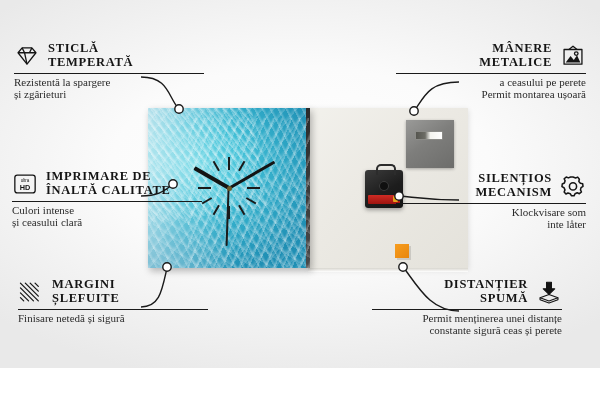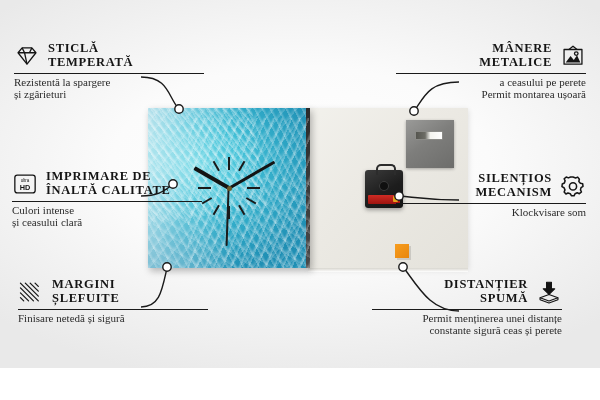--- a/index.html
+++ b/index.html
@@ -289,20 +289,21 @@
       </div>
       <svg class="ico" viewBox="0 0 32 28">
         <g fill="none" stroke="#151515" stroke-width="1.9" stroke-linejoin="round">
           <path d="M16,3 l3.2,1.1 2.6,-1.0 2.0,2.6 -0.6,2.7 1.9,2.2 2.8,0.5 0.4,3.3 -2.4,1.6 -0.7,2.8 1.2,2.6 -2.6,2.1 -2.6,-1.1 -2.7,1.1 -1.2,2.6 -3.3,-0.2 -1.4,-2.5 -2.8,-0.8 -2.5,1.3 -2.2,-2.5 1.0,-2.6 -1.1,-2.7 -2.6,-1.3 0.4,-3.3 2.6,-1.2 0.9,-2.7 -1.2,-2.5 2.6,-2.1 2.6,1.0 2.7,-1.1 z"></path>
           <circle cx="16" cy="14.5" r="4.4"></circle>
         </g>
       </svg>
     </div>
     <div class="rule"></div>
     <div class="desc">Klockvisare som</div>
+    <div class="desc">inte låter</div>
   </div>
 
   <div class="callout right" style="left:372px;top:278px;">
     <div class="head">
       <div>
         <div class="title">DISTANȚIER</div>
         <div class="title">SPUMĂ</div>
       </div>
       <svg class="ico" viewBox="0 0 32 28">
         <g fill="#151515" stroke="#151515" stroke-width="1.4" stroke-linejoin="round">

